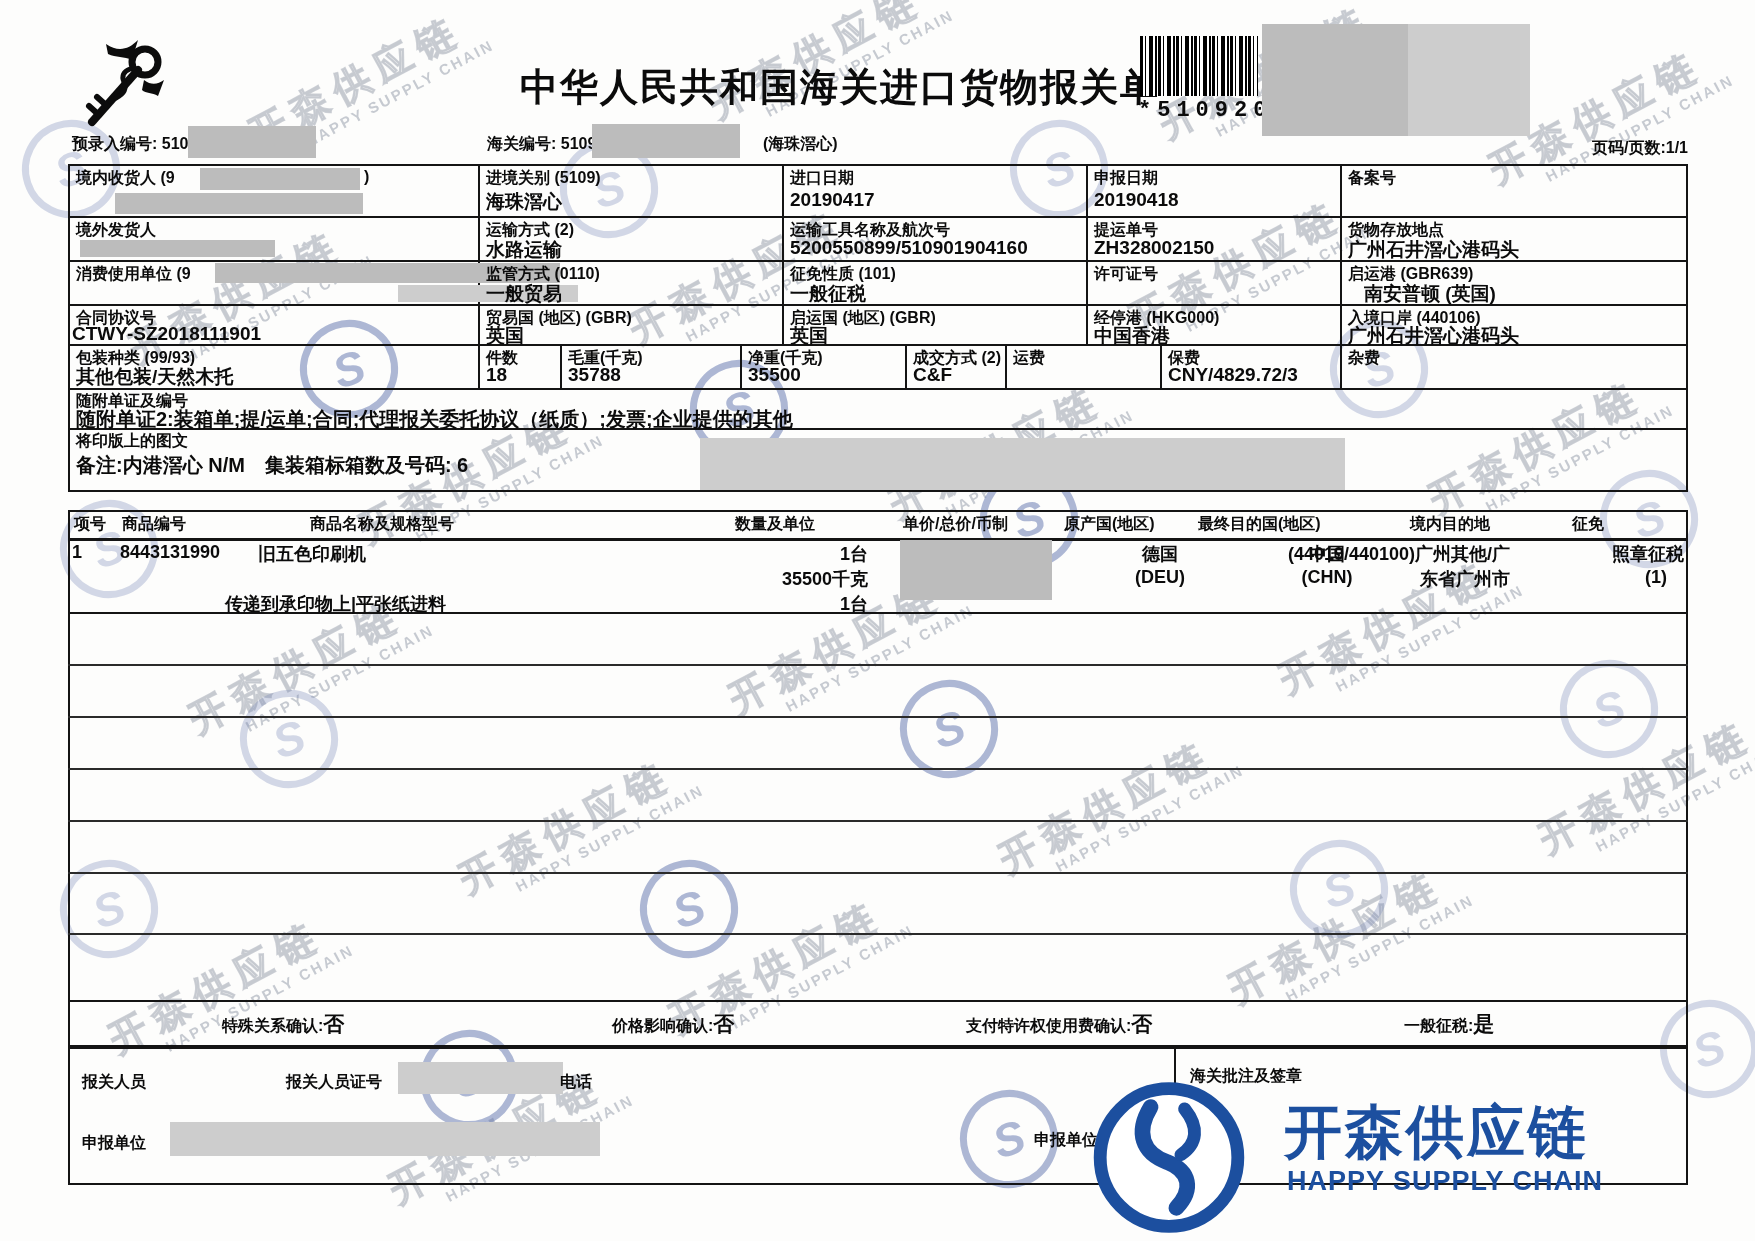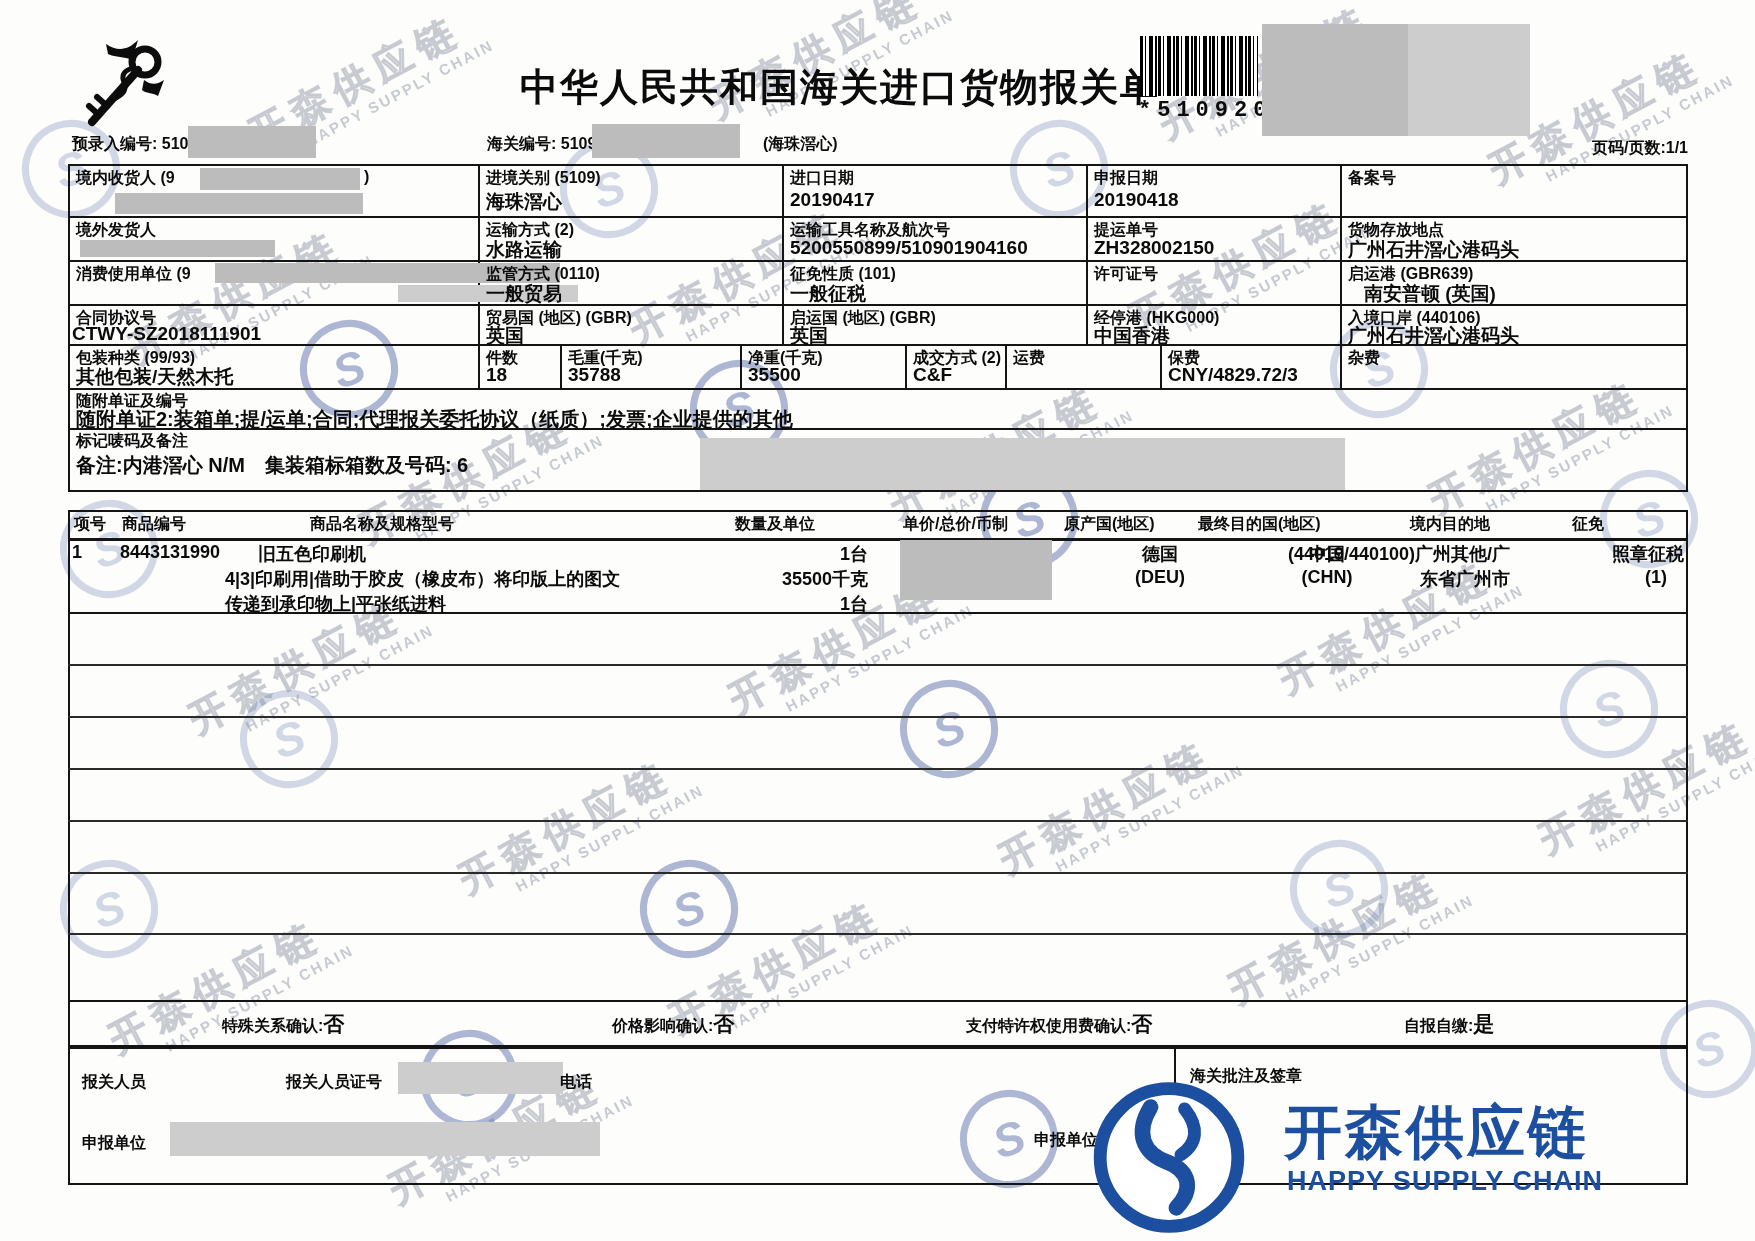--- a/index.html
+++ b/index.html
@@ -284,21 +284,21 @@
     <div class="lbl" style="left:913px;top:348px;">成交方式 (2)</div>
     <div class="val" style="left:913px;top:364px;">C&amp;F</div>
     <div class="lbl" style="left:1013px;top:348px;">运费</div>
     <div class="lbl" style="left:1168px;top:348px;">保费</div>
     <div class="val" style="left:1168px;top:364px;">CNY/4829.72/3</div>
     <div class="lbl" style="left:1348px;top:348px;">杂费</div>
 
     <div class="lbl" style="left:76px;top:391px;">随附单证及编号</div>
     <div class="val big" style="left:76px;top:406px;">随附单证2:装箱单;提/运单;合同;代理报关委托协议（纸质）;发票;企业提供的其他</div>
 
-    <div class="lbl" style="left:76px;top:431px;">标记唛码及备注</div>
+    <div class="lbl" style="left:76px;top:431px;">将印版上的图文</div>
     <div class="val big" style="left:76px;top:452px;">备注:内港滘心 N/M　集装箱标箱数及号码: 6</div>
     <div class="redact light" style="left:700px;top:438px;width:645px;height:52px;"></div>
 
     <div class="box" style="left:68px;top:510px;width:1620px;height:537px;"></div>
     <div class="hline" style="left:68px;top:538px;width:1620px;height:2.5px;"></div>
     <div class="hline" style="left:68px;top:612px;width:1620px;"></div>
     <div class="hthin" style="left:68px;top:664px;width:1620px;"></div>
     <div class="hthin" style="left:68px;top:716px;width:1620px;"></div>
     <div class="hthin" style="left:68px;top:768px;width:1620px;"></div>
     <div class="hthin" style="left:68px;top:820px;width:1620px;"></div>
@@ -312,39 +312,38 @@
     <div class="g-h" style="left:735px;top:514px;">数量及单位</div>
     <div class="g-h" style="left:903px;top:514px;">单价/总价/币制</div>
     <div class="g-h" style="left:1064px;top:514px;">原产国(地区)</div>
     <div class="g-h" style="left:1198px;top:514px;">最终目的国(地区)</div>
     <div class="g-h" style="left:1410px;top:514px;">境内目的地</div>
     <div class="g-h" style="left:1572px;top:514px;">征免</div>
 
     <div class="g-v" style="left:72px;top:542px;">1</div>
     <div class="g-v" style="left:120px;top:542px;text-align:right;">8443131990</div>
     <div class="g-v" style="left:258px;top:542px;">旧五色印刷机</div>
-    <div class="g-v" style="left:225px;top:567px;">4|3|印刷用|借助于胶皮（橡皮布）将印版上的图文</div>
     <div class="g-v" style="left:225px;top:592px;">传递到承印物上|平张纸进料</div>
     <div class="g-v r" style="left:700px;top:542px;width:168px;">1台</div>
     <div class="g-v r" style="left:700px;top:567px;width:168px;">35500千克</div>
     <div class="g-v r" style="left:700px;top:592px;width:168px;">1台</div>
     <div class="redact" style="left:900px;top:540px;width:152px;height:60px;"></div>
     <div class="g-v c" style="left:1105px;top:542px;width:110px;">德国</div>
     <div class="g-v c" style="left:1105px;top:567px;width:110px;">(DEU)</div>
     <div class="g-v c" style="left:1272px;top:542px;width:110px;">中国</div>
     <div class="g-v c" style="left:1272px;top:567px;width:110px;">(CHN)</div>
     <div class="g-v" style="left:1288px;top:542px;">(44019/440100)广州其他/广</div>
     <div class="g-v" style="left:1420px;top:567px;">东省广州市</div>
     <div class="g-v" style="left:1612px;top:542px;">照章征税</div>
     <div class="g-v" style="left:1645px;top:567px;">(1)</div>
 
     <div class="confirm" style="left:222px;top:1010px;"><span class="c-l">特殊关系确认:</span><span class="c-v">否</span></div>
     <div class="confirm" style="left:612px;top:1010px;"><span class="c-l">价格影响确认:</span><span class="c-v">否</span></div>
     <div class="confirm" style="left:966px;top:1010px;"><span class="c-l">支付特许权使用费确认:</span><span class="c-v">否</span></div>
-    <div class="confirm" style="left:1404px;top:1010px;"><span class="c-l">自报自缴:</span><span class="c-v">是</span></div>
+    <div class="confirm" style="left:1404px;top:1010px;"><span class="c-l">一般征税:</span><span class="c-v">是</span></div>
 
     <div class="box" style="left:68px;top:1047px;width:1620px;height:138px;"></div>
     <div class="vline" style="left:1174px;top:1047px;height:138px;"></div>
 
     <div class="lbl" style="left:82px;top:1072px;">报关人员</div>
     <div class="lbl" style="left:286px;top:1072px;">报关人员证号</div>
     <div class="redact light" style="left:398px;top:1062px;width:165px;height:32px;"></div>
     <div class="lbl" style="left:560px;top:1072px;">电话</div>
     <div class="lbl" style="left:82px;top:1133px;">申报单位</div>
     <div class="redact light" style="left:170px;top:1122px;width:430px;height:34px;"></div>

